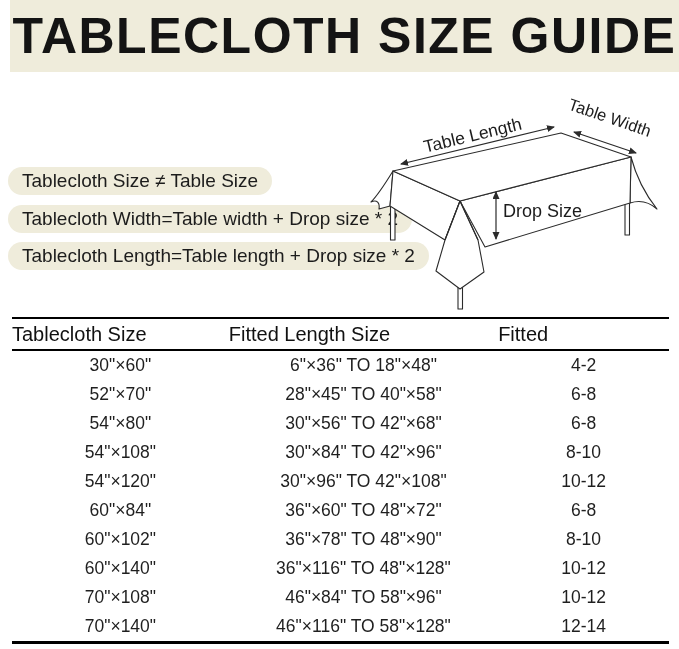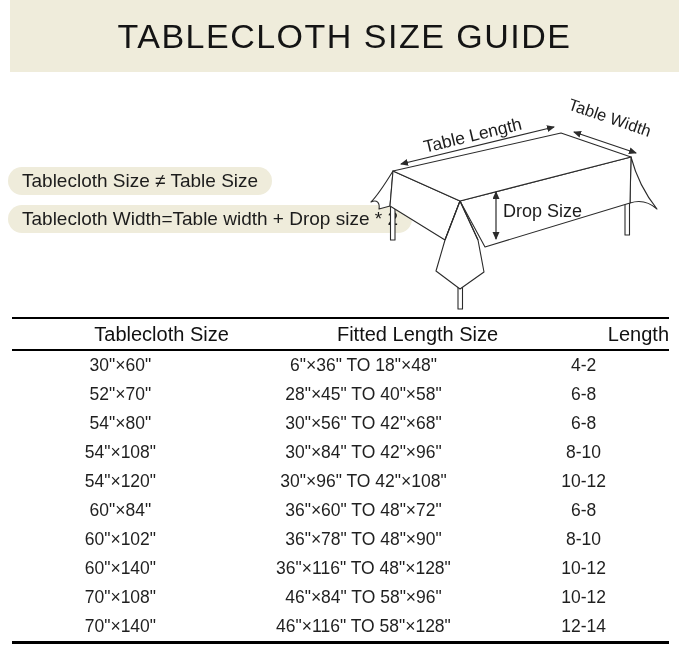--- a/index.html
+++ b/index.html
@@ -6,21 +6,21 @@
   body{font-family:"Liberation Sans", sans-serif; color:#1a1a1a;}
   #page{position:relative;width:679px;height:649px;background:#ffffff;overflow:hidden;}
 
   
   .banner{
     position:absolute; left:10px; top:0; width:669px; height:72px;
     background:var(--cream,#efecdb);
     display:flex; align-items:center; justify-content:center;
   }
   .banner h1{
-    margin:12px; font-size:34px; font-weight:400; letter-spacing:1.5px;
+    margin:12px; font-size:50px; font-weight:700; letter-spacing:1.5px;
     color:#141414; white-space:nowrap;
   }
 
   
   .pill{
     position:absolute; left:8px;
     background:var(--cream,#efecdb);
     border-radius:14px;
     font-size:19px; line-height:20px;
     padding:4px 14px;
@@ -38,40 +38,41 @@
   
   .size-table-wrap{position:absolute; left:12px; top:317px; width:657px;}
   table.size-table{
     width:100%; border-collapse:collapse; table-layout:fixed;
     border-top:2px solid #000; border-bottom:3px solid #000;
   }
   table.size-table col.c1{width:33%;}
   table.size-table col.c2{width:41%;}
   table.size-table col.c3{width:26%;}
   table.size-table th{
-    font-size:20px; font-weight:400; text-align:right;
+    font-size:20px; font-weight:400; text-align:left;
     height:30px; border-bottom:2px solid #000; padding:0;
     color:#111;
   }
   table.size-table td{
     font-size:17.5px; text-align:center; height:29px; padding:0;
     color:#1f1f1f; white-space:nowrap;
   }
 </style>
 </head>
 <body>
 
 <div id="page">
 
   <div class="banner">
     <h1>TABLECLOTH SIZE GUIDE</h1>
   </div>
 
   <div class="pill n0">Tablecloth Size ≠ Table Size</div>
   <div class="pill n1">Tablecloth Width=Table width + Drop size * 2</div>
+  <div class="pill n2">Tablecloth Length=Table length + Drop size * 2</div>
 
   <div class="diagram">
     <svg width="311" height="232" viewBox="0 0 311 232" xmlns="http://www.w3.org/2000/svg">
       <defs>
         <marker id="ah-end" markerWidth="9" markerHeight="8" refX="7" refY="3.5" orient="auto" markerUnits="userSpaceOnUse">
           <path d="M0,0 L8,3.5 L0,7 Z" fill="#2b2b2b"></path>
         </marker>
         <marker id="ah-start" markerWidth="9" markerHeight="8" refX="7" refY="3.5" orient="auto-start-reverse" markerUnits="userSpaceOnUse">
           <path d="M0,0 L8,3.5 L0,7 Z" fill="#2b2b2b"></path>
         </marker>
@@ -114,21 +115,21 @@
     <table class="size-table">
       <colgroup>
           <col class="c1">
           <col class="c2">
           <col class="c3">
         </colgroup>
       <thead>
         <tr>
           <th>Tablecloth Size</th>
           <th>Fitted Length Size</th>
-          <th>Length</th>
+          <th>Fitted</th>
         </tr>
       </thead>
       <tbody>
           <tr>
             <td>30"×60"</td>
             <td>6"×36" TO 18"×48"</td>
             <td>4-2</td>
           </tr>
           <tr>
             <td>52"×70"</td>

